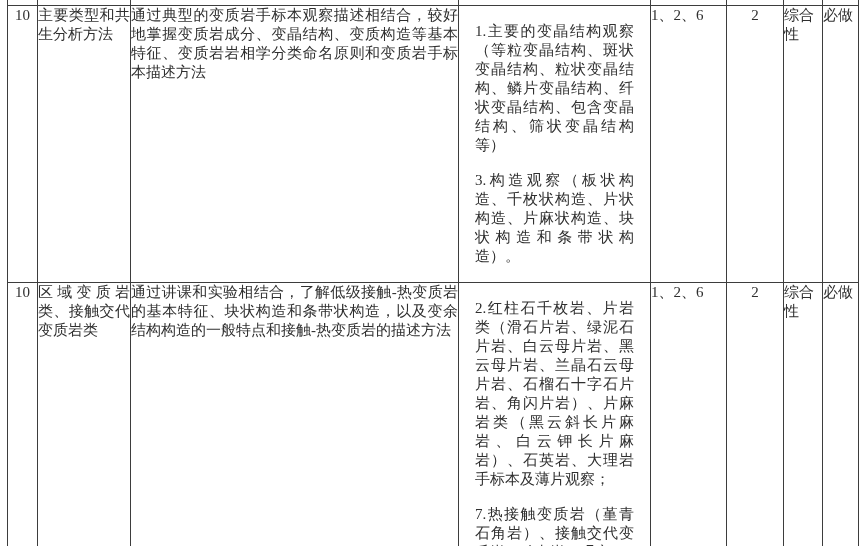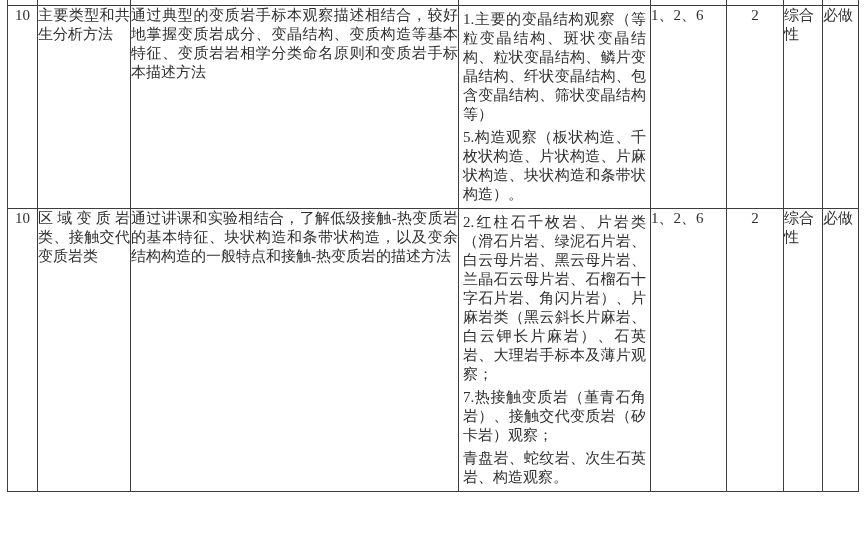--- a/index.html
+++ b/index.html
@@ -77,21 +77,21 @@
     text-align: left;
     padding: 0 10px;
     line-height: 23px;
   }
   td.c-req {
     vertical-align: middle;
     text-align: left;
     padding: 0 9px;
     line-height: 22px;
   }
-  .para { margin: 4px; }
+  .para { margin: 16px; }
 </style>
 </head>
 <body>
 
 <div class="page">
   <table class="doc-table">
     <colgroup>
       <col style="width:30px">
       <col style="width:93px">
       <col style="width:328px">
@@ -113,21 +113,21 @@
       <td></td>
       <td></td>
     </tr>
 
     <tr style="height:184px;">
       <td class="c-num">10</td>
       <td class="c-topic">主要类型和共生分析方法</td>
       <td class="c-desc">通过典型的变质岩手标本观察描述相结合，较好地掌握变质岩成分、变晶结构、变质构造等基本特征、变质岩岩相学分类命名原则和变质岩手标本描述方法</td>
       <td class="c-content">
         <div class="para">1.主要的变晶结构观察（等粒变晶结构、斑状变晶结构、粒状变晶结构、鳞片变晶结构、纤状变晶结构、包含变晶结构、筛状变晶结构等）</div>
-        <div class="para">5.构造观察（板状构造、千枚状构造、片状构造、片麻状构造、块状构造和条带状构造）。</div>
+        <div class="para">3.构造观察（板状构造、千枚状构造、片状构造、片麻状构造、块状构造和条带状构造）。</div>
       </td>
       <td class="c-refs">1、2、6</td>
       <td class="c-hours">2</td>
       <td class="c-type">综合性</td>
       <td class="c-req">必做</td>
     </tr>
 
     <tr style="height:270px;">
       <td class="c-num">10</td>
       <td class="c-topic">区域变质岩类、接触交代变质岩类</td>

